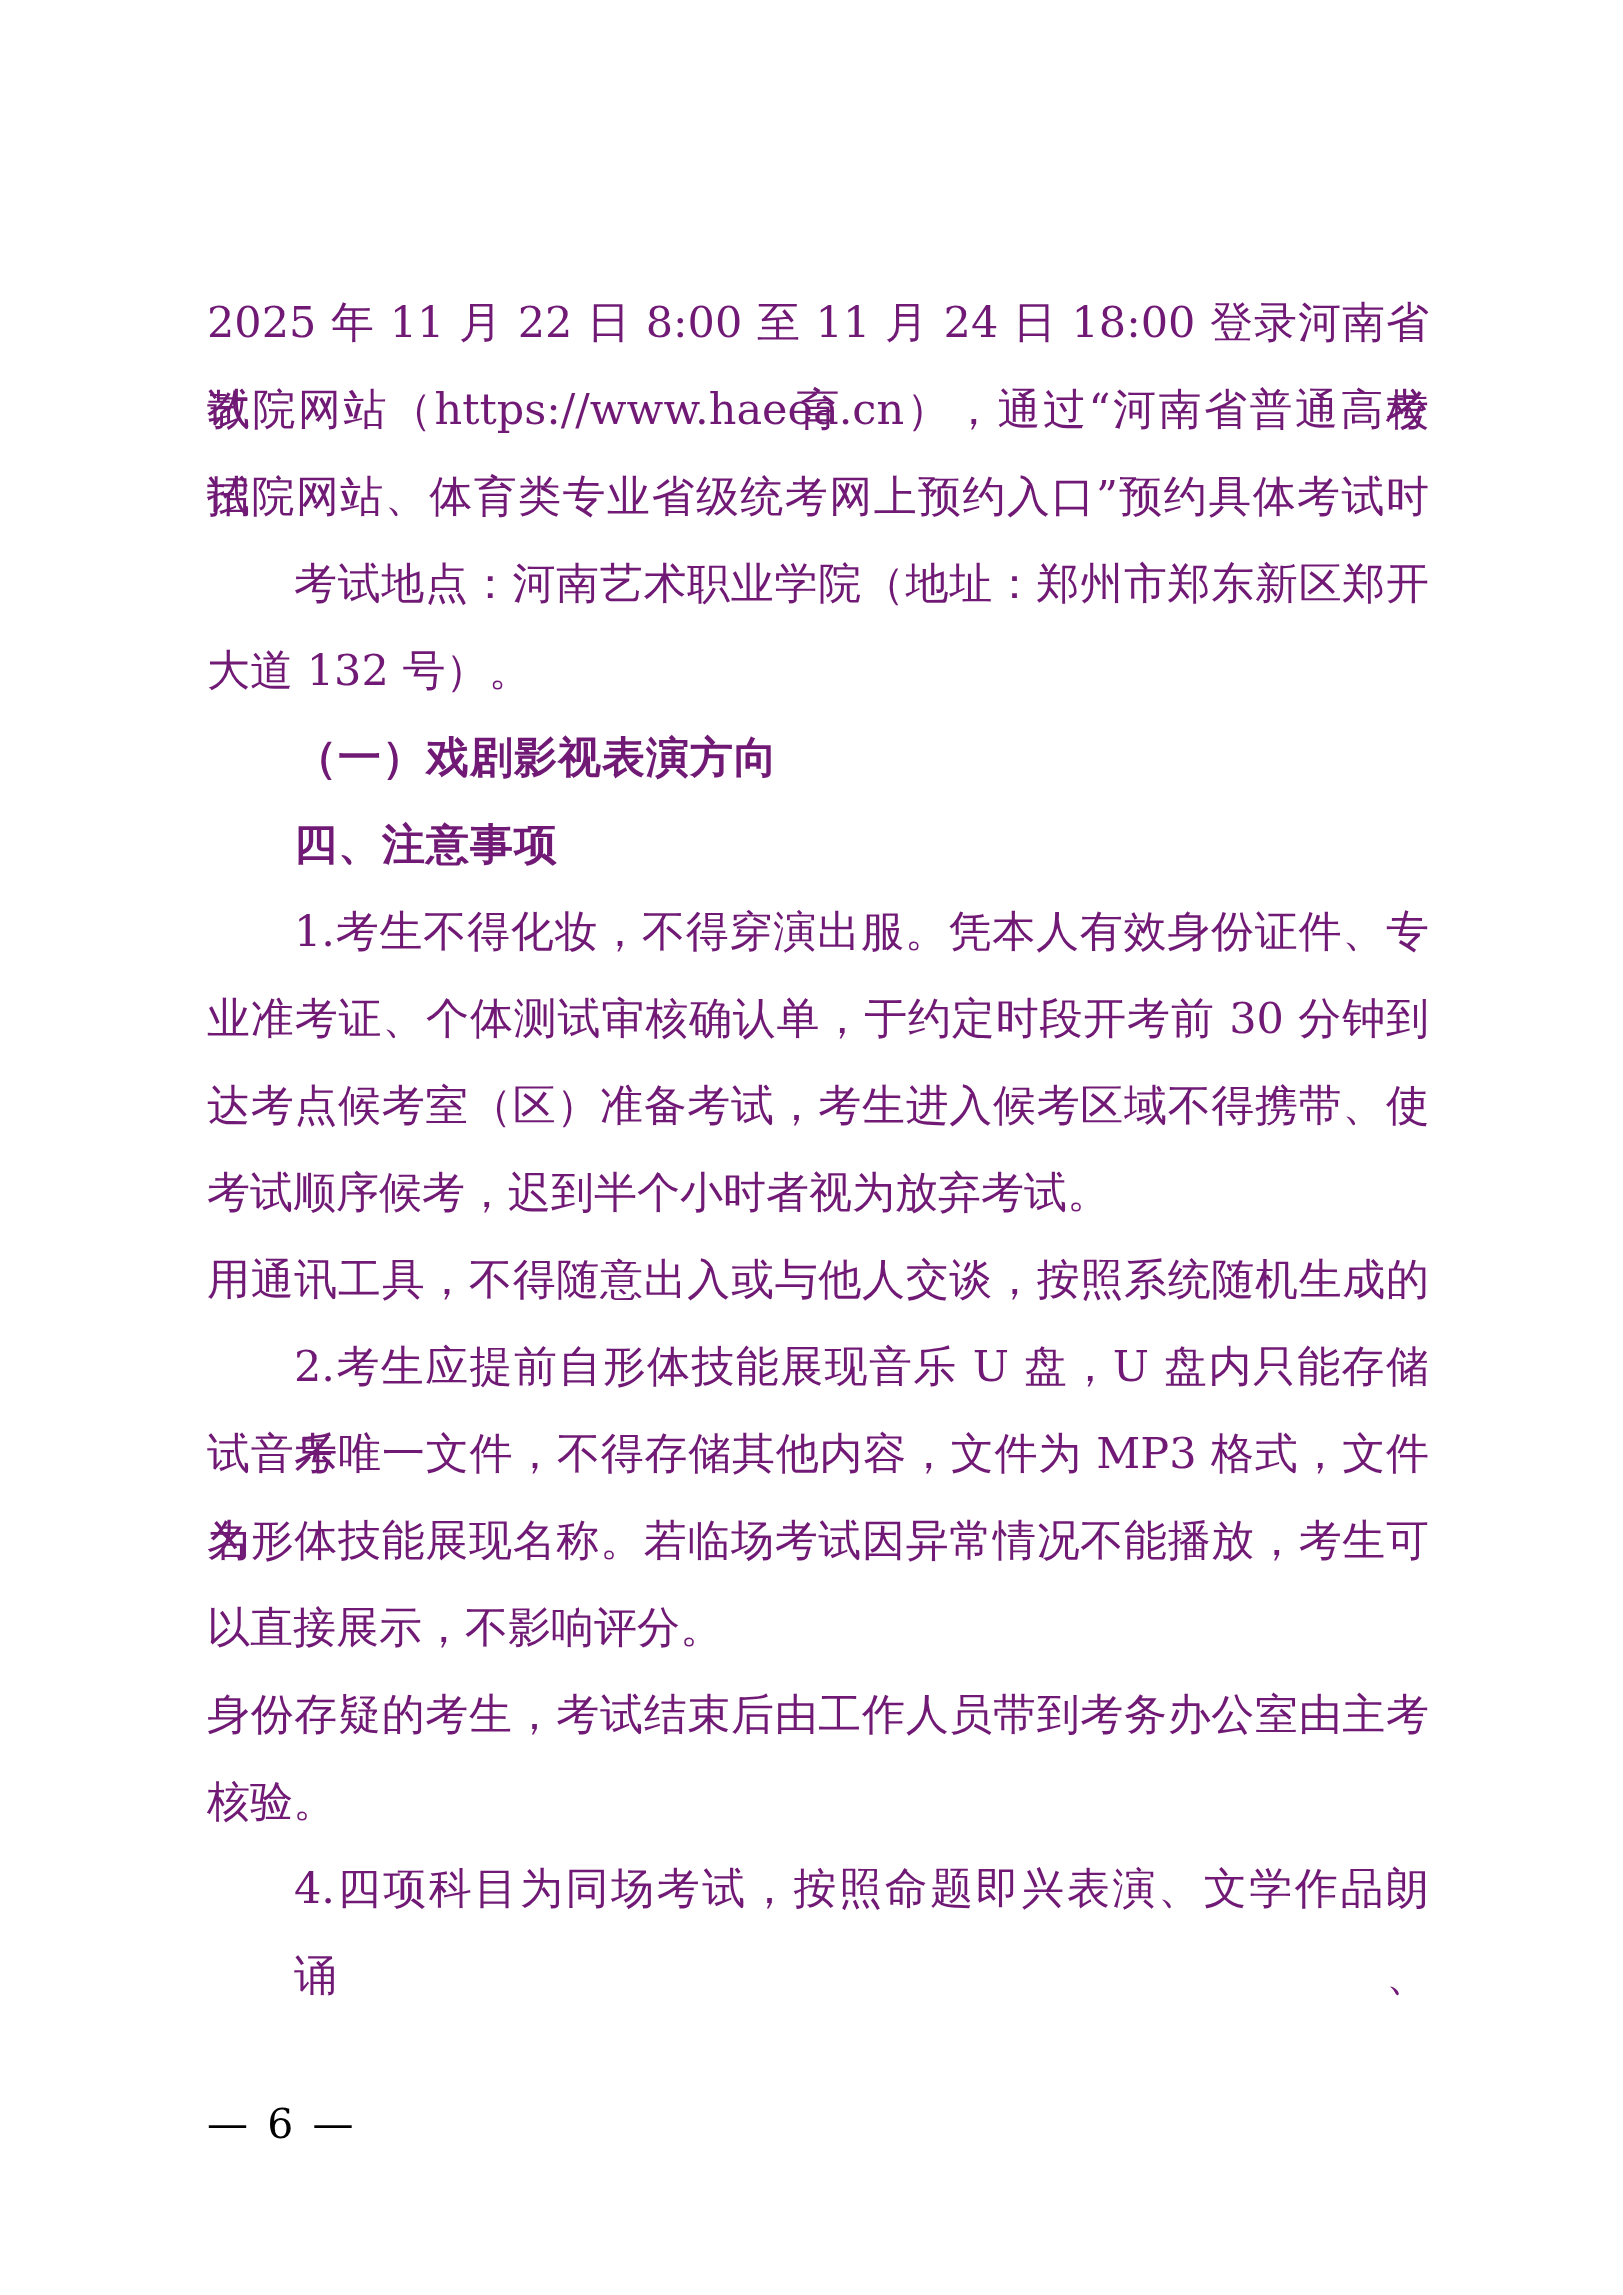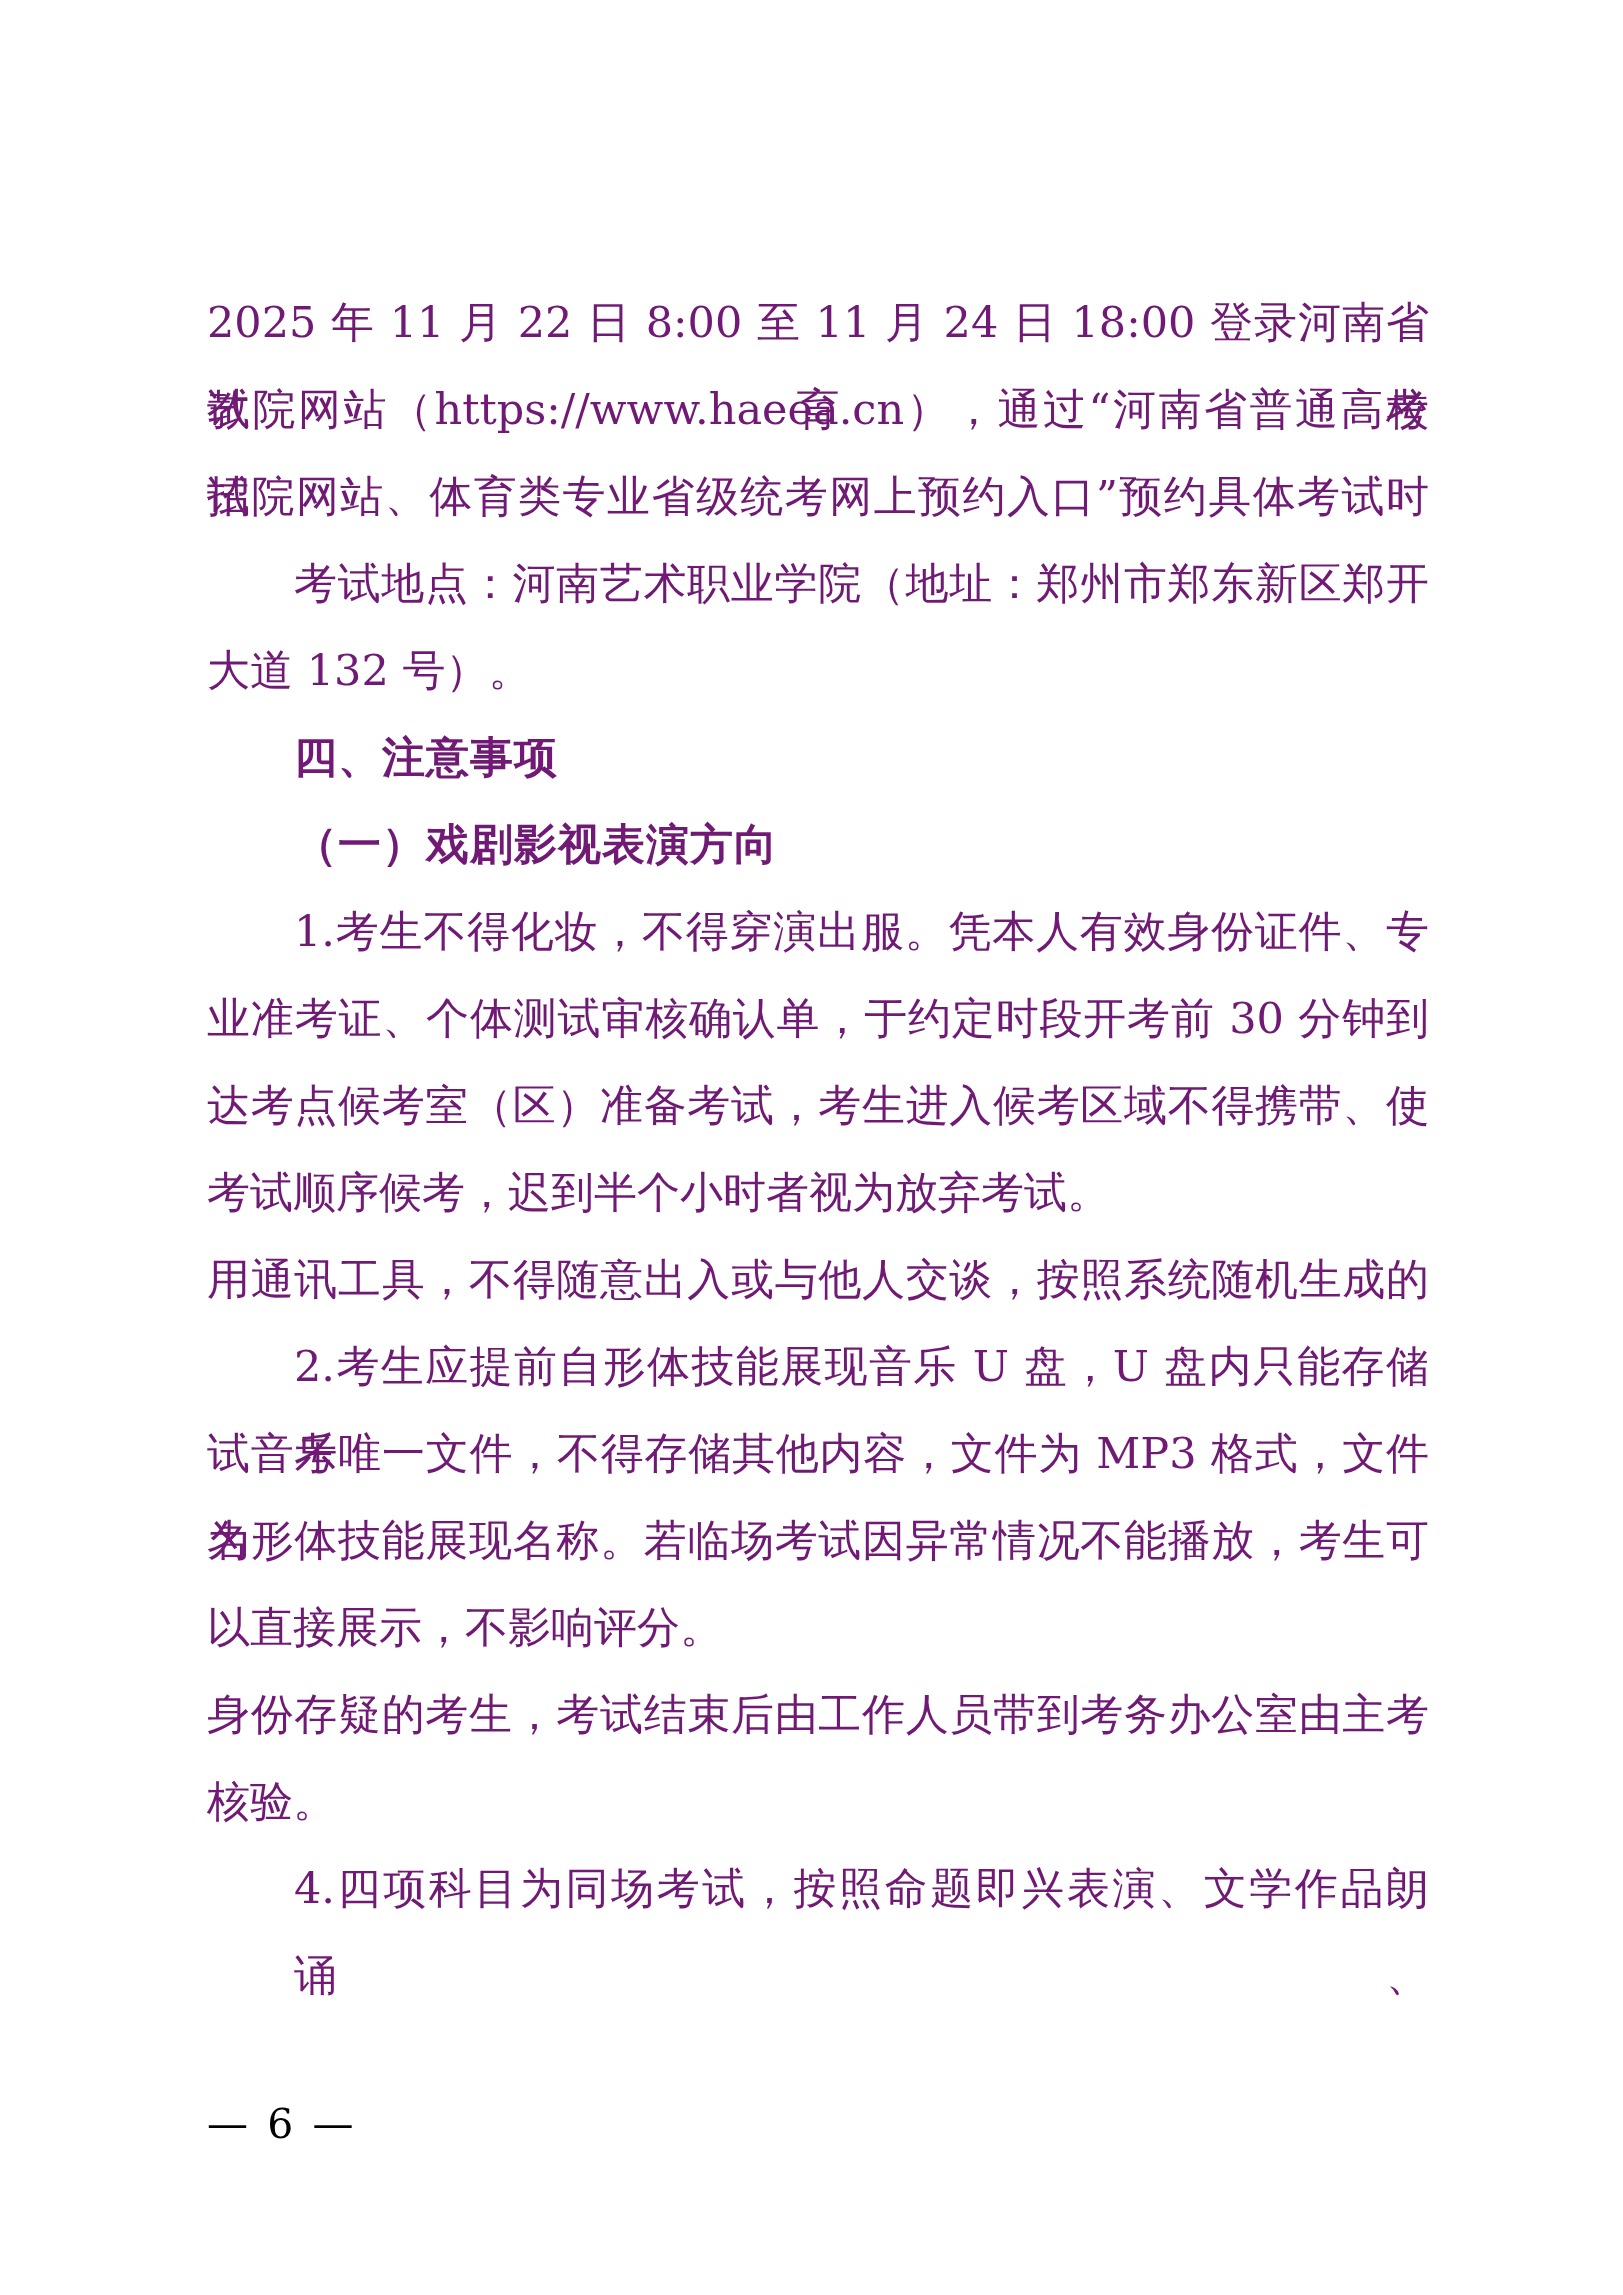--- a/index.html
+++ b/index.html
@@ -62,22 +62,22 @@
 </head>
 <body>
 
 <div class="page">
   <div class="content">
     <div class="tline just">2025 年 11 月 22 日 8:00 至 11 月 24 日 18:00 登录河南省教育考</div>
     <div class="tline just">试院网站（https://www.haeea.cn），通过“河南省普通高校招</div>
     <div class="tline just">试院网站、体育类专业省级统考网上预约入口”预约具体考试时</div>
     <div class="tline just ind">考试地点：河南艺术职业学院（地址：郑州市郑东新区郑开</div>
     <div class="tline">大道 132 号）。</div>
+    <div class="tline ind h2">（一）戏剧影视表演方向</div>
     <div class="tline ind h1">四、注意事项</div>
-    <div class="tline ind h2">（一）戏剧影视表演方向</div>
     <div class="tline just ind">1.考生不得化妆，不得穿演出服。凭本人有效身份证件、专</div>
     <div class="tline just">业准考证、个体测试审核确认单，于约定时段开考前 30 分钟到</div>
     <div class="tline just">达考点候考室（区）准备考试，考生进入候考区域不得携带、使</div>
     <div class="tline">考试顺序候考，迟到半个小时者视为放弃考试。</div>
     <div class="tline just">用通讯工具，不得随意出入或与他人交谈，按照系统随机生成的</div>
     <div class="tline just ind">2.考生应提前自形体技能展现音乐 U 盘，U 盘内只能存储考</div>
     <div class="tline just">试音乐唯一文件，不得存储其他内容，文件为 MP3 格式，文件名</div>
     <div class="tline just">为形体技能展现名称。若临场考试因异常情况不能播放，考生可</div>
     <div class="tline">以直接展示，不影响评分。</div>
     <div class="tline just">身份存疑的考生，考试结束后由工作人员带到考务办公室由主考</div>

